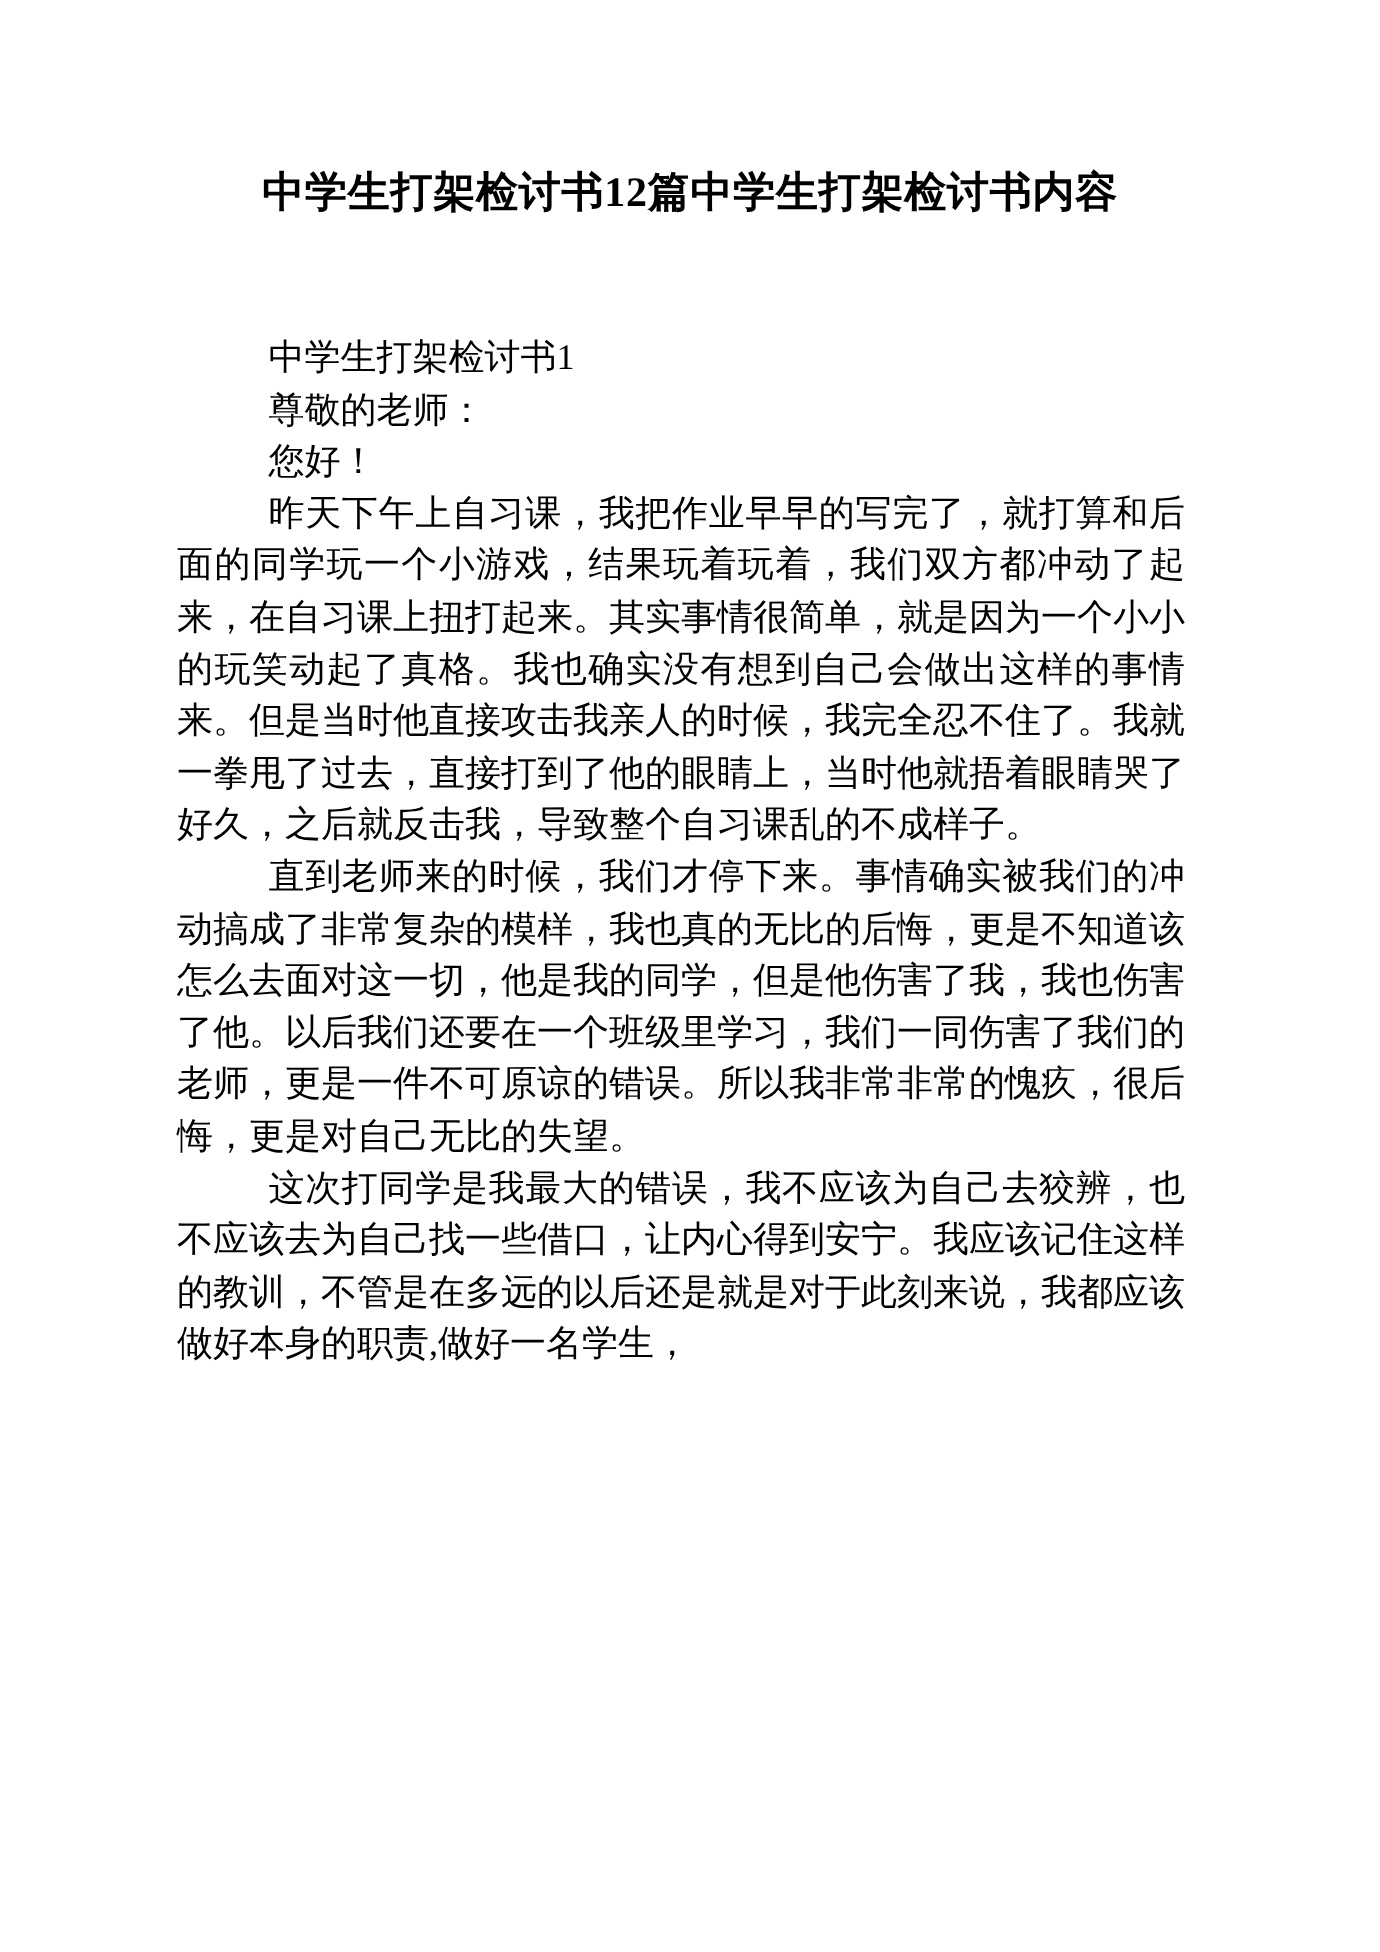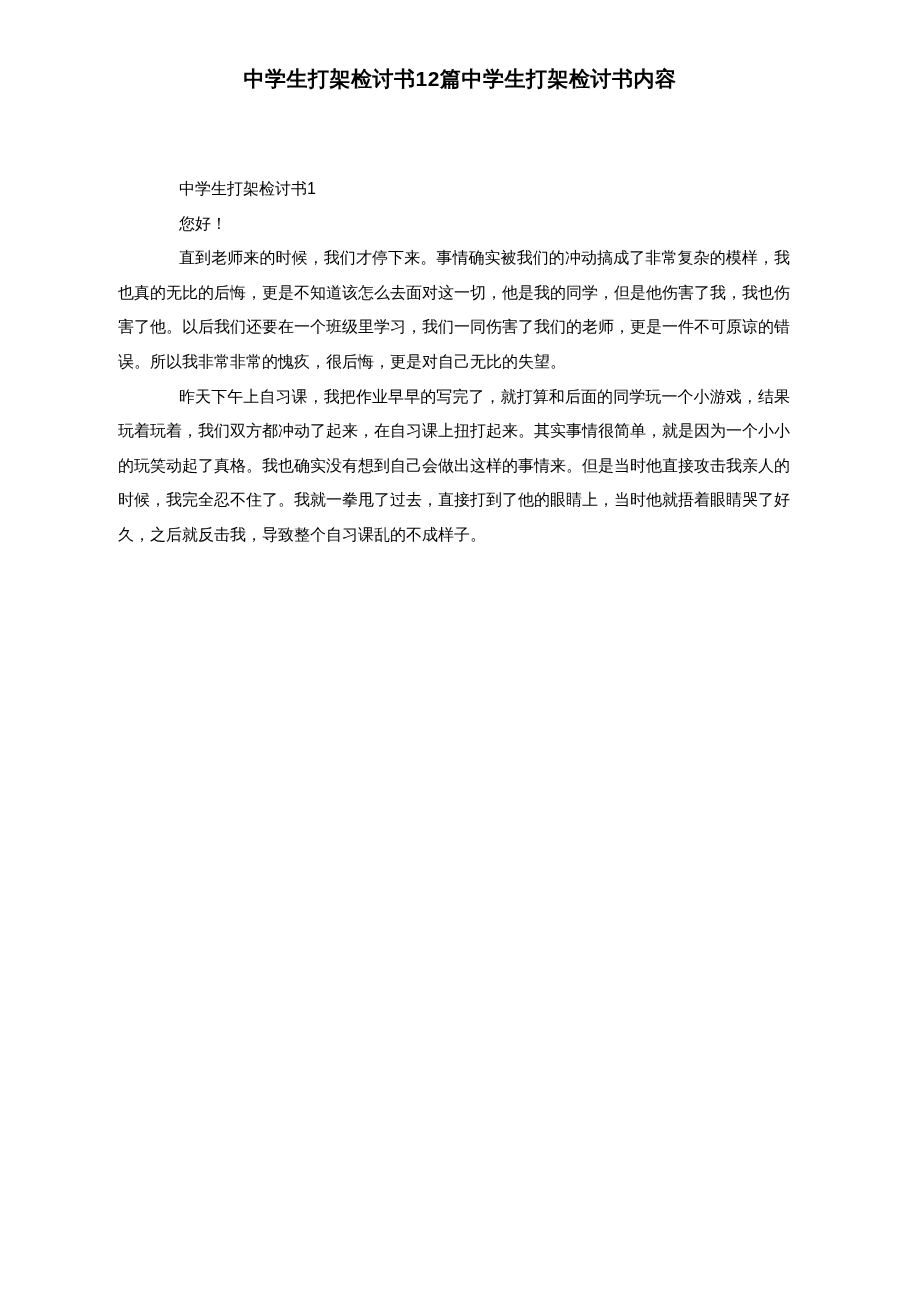--- a/index.html
+++ b/index.html
@@ -9,61 +9,63 @@
   }
   .page {
     position: relative;
     width: 920px;
     height: 1301px;
     background: #ffffff;
     color: #000000;
     overflow: hidden;
   }
   .doc-title {
-    margin: 62px 0 0 0;
+    margin: 112px 0 0 0;
     padding: 0;
     text-align: center;
-    font-family: Liberation Sans, sans-serif;
+    font-family: Liberation Serif, serif;
     font-weight: bold;
-    font-size: 21px;
+    font-size: 28px;
     line-height: 34px;
     color: #000000;
     letter-spacing: 0.5px;
   }
   .doc-body {
     margin: 76px 130px 0 118px; 
   }
   .para {
     margin: 0;
     padding: 0;
-    font-family: Liberation Sans, sans-serif;
-    font-size: 16px;
+    font-family: Liberation Serif, serif;
+    font-size: 24px;
     line-height: 34.6px;
     text-align: justify;
     text-justify: inter-character;
     word-break: break-all;
     text-indent: 61px;
     color: #000000;
   }
 </style>
 </head>
 <body>
 
 <div class="page">
 
   <h1 class="doc-title">中学生打架检讨书12篇中学生打架检讨书内容</h1>
 
   <div class="doc-body">
 
     <p class="para">中学生打架检讨书1</p>
 
+    <p class="para">尊敬的老师：</p>
 
     <p class="para">您好！</p>
 
 
+    <p class="para">昨天下午上自习课，我把作业早早的写完了，就打算和后面的同学玩一个小游戏，结果玩着玩着，我们双方都冲动了起来，在自习课上扭打起来。其实事情很简单，就是因为一个小小的玩笑动起了真格。我也确实没有想到自己会做出这样的事情来。但是当时他直接攻击我亲人的时候，我完全忍不住了。我就一拳甩了过去，直接打到了他的眼睛上，当时他就捂着眼睛哭了好久，之后就反击我，导致整个自习课乱的不成样子。</p>
+
     <p class="para">直到老师来的时候，我们才停下来。事情确实被我们的冲动搞成了非常复杂的模样，我也真的无比的后悔，更是不知道该怎么去面对这一切，他是我的同学，但是他伤害了我，我也伤害了他。以后我们还要在一个班级里学习，我们一同伤害了我们的老师，更是一件不可原谅的错误。所以我非常非常的愧疚，很后悔，更是对自己无比的失望。</p>
 
-    <p class="para">昨天下午上自习课，我把作业早早的写完了，就打算和后面的同学玩一个小游戏，结果玩着玩着，我们双方都冲动了起来，在自习课上扭打起来。其实事情很简单，就是因为一个小小的玩笑动起了真格。我也确实没有想到自己会做出这样的事情来。但是当时他直接攻击我亲人的时候，我完全忍不住了。我就一拳甩了过去，直接打到了他的眼睛上，当时他就捂着眼睛哭了好久，之后就反击我，导致整个自习课乱的不成样子。</p>
 
-
+    <p class="para">这次打同学是我最大的错误，我不应该为自己去狡辨，也不应该去为自己找一些借口，让内心得到安宁。我应该记住这样的教训，不管是在多远的以后还是就是对于此刻来说，我都应该做好本身的职责,做好一名学生，</p>
 
   </div>
 </div>
 
 </body></html>

